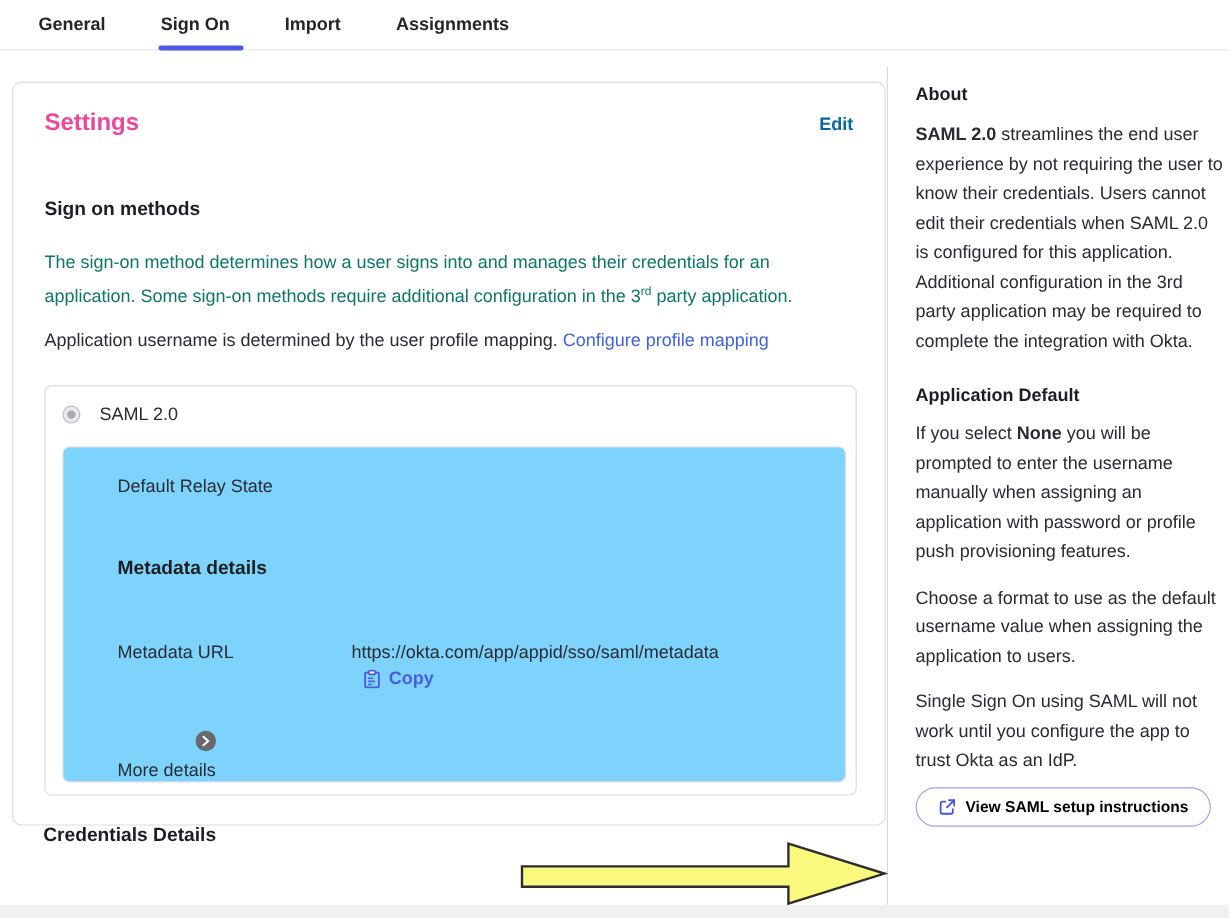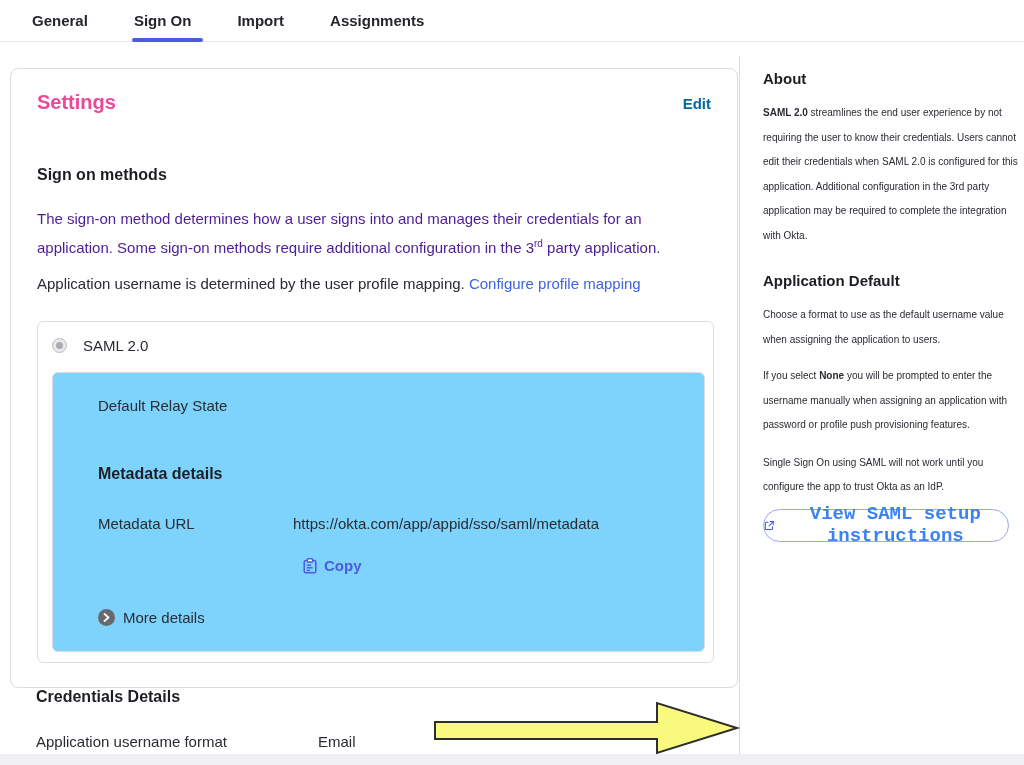--- a/index.html
+++ b/index.html
@@ -18,71 +18,71 @@
   
   .divider-v { position:absolute; left:739px; top:56px; bottom:0; width:1px; background:#d9d9de; }
 
   
   .card { position:absolute; left:10px; top:68px; width:728px; height:620px;
     background:#fff; border:1px solid #dcdce0; border-radius:8px; }
   .card-title { position:absolute; left:26px; top:22px; font-size:20px; font-weight:700; color:#ec4899; }
   .edit-link { position:absolute; right:26px; top:26px; font-size:15px; font-weight:700;
     color:#0369a1; cursor:pointer; text-decoration:none; }
   .section-title { position:absolute; left:26px; top:97px; font-size:16px; font-weight:700; color:#1d1e23; }
-  .desc { position:absolute; left:26px; top:137px; width:656px; font-size:15px; line-height:25px; color:#4c1d95; }
+  .desc { position:absolute; left:26px; top:137px; width:656px; font-size:15px; line-height:25px; color:#0f766e; }
   .desc sup { font-size:10px; }
   .mapping { position:absolute; left:26px; top:202px; width:670px; font-size:15px; line-height:25px; }
   .text-link { color:#3f63e0; cursor:pointer; text-decoration:none; }
 
   
   .saml-box { position:absolute; left:26px; top:252px; width:677px; height:342px;
     border:1px solid #dcdce0; border-radius:6px; background:#fff; }
   .radio-row { position:absolute; left:14px; top:15px; display:flex; align-items:center; gap:16px; }
   .radio { width:15px; height:15px; border-radius:50%; background:#e9e9ec;
     border:1px solid #bcbcc2; position:relative; }
   .radio::after { content:""; position:absolute; left:3px; top:3px; width:7px; height:7px;
     border-radius:50%; background:#aaaab1; }
   .radio-label { font-size:15px; color:#2a2b33; }
 
   .inner-box { position:absolute; left:14px; top:50px; width:653px; height:280px;
     border:1px solid #dcdce0; border-radius:6px; background:#7dd3fc; }
   .relay-label { position:absolute; left:45px; top:24px; font-size:15px; }
   .meta-title { position:absolute; left:45px; top:92px; font-size:16px; font-weight:700; color:#1d1e23; }
-  .url-row { position:absolute; left:45px; top:142px; display:flex; font-size:15px; }
+  .url-row { position:absolute; left:45px; top:162px; display:flex; font-size:15px; }
   .url-label { width:195px; }
   .url-value { color:#2a2b33; }
   .copy-link { position:absolute; left:250px; top:184px; display:flex; align-items:center; gap:7px;
     font-size:15px; font-weight:700; color:#4c5be2; cursor:pointer; }
   .more-details { position:absolute; left:45px; top:236px; display:flex; align-items:flex-end; gap:8px;
-    font-size:15px; color:#2a2b33; cursor:pointer; }
+    font-size:15px; color:#2a2b33; cursor:pointer;flex-direction:column; }
   .chev-circle { width:17px; height:17px; border-radius:50%; background:#68686f;
     display:flex; align-items:center; justify-content:center; }
 
   
   .cred-title { position:absolute; left:36px; top:688px; font-size:16px; font-weight:700; color:#1d1e23; }
   .cred-row { position:absolute; left:36px; top:733px; display:flex; font-size:15px; }
   .cred-label { width:282px; }
 
   .bottom-band { position:absolute; left:0; bottom:0; width:1024px; height:11px; background:#f0f0f2; z-index:3; }
 
   
   .sidebar { position:absolute; left:763px; top:60px; width:258px; }
   .side-h { font-size:15px; font-weight:700; color:#1d1e23; }
-  .side-p { font-size:10px; line-height:24.5px; color:#2a2b33; }
+  .side-p { font-size:15px; line-height:24.5px; color:#2a2b33; }
   .sb-about-h { margin-top:10px; }
   .sb-about-p { margin-top:14px; }
   .sb-appuser-h { margin-top:24px; }
   .sb-appuser-p1 { margin-top:14px; }
   .sb-appuser-p2 { margin-top:12px; }
   .sb-saml-h { margin-top:24px; }
   .sb-saml-p { margin-top:13px; }
   .setup-btn { margin-top:9px; width:246px; height:33px; border:1px solid #9aa4f0; border-radius:17px;
     background:#fff; display:flex; align-items:center; justify-content:center; gap:8px;
-    font-size:19px; font-weight:700; color:#3b82f6; cursor:pointer;
-    font-family:Liberation Mono, monospace; }
+    font-size:13px; font-weight:700; color:#000000; cursor:pointer;
+    font-family:Liberation Sans, sans-serif; }
 
   
   .arrow-overlay { position:absolute; left:433px; top:699px; width:308px; height:58px; z-index:10; pointer-events:none; }
 </style>
 </head>
 <body>
 
 <div class="stage">
 
   <div class="tabbar">
@@ -137,34 +137,30 @@
                 <path d="M1.5 1 L5.5 4.5 L1.5 8" fill="none" stroke="#ffffff" stroke-width="1.8" stroke-linecap="round" stroke-linejoin="round"></path>
               </svg>
           </span>
           <span>More details</span>
         </div>
       </div>
     </div>
   </div>
 
   <div class="cred-title">Credentials Details</div>
-  <div class="cred-row">
-    <div class="cred-label">Application username format</div>
-    <div class="cred-value">Email</div>
-  </div>
 
   <div class="bottom-band"></div>
 
   <div class="sidebar">
     <div class="side-h sb-about-h">About</div>
     <div class="side-p sb-about-p"><strong>SAML 2.0</strong><span> streamlines the end user experience by not requiring the user to know their credentials. Users cannot edit their credentials when SAML 2.0 is configured for this application. Additional configuration in the 3rd party application may be required to complete the integration with Okta.</span></div>
 
     <div class="side-h sb-appuser-h">Application Default</div>
+    <div class="side-p sb-appuser-p2"><span>If you select </span><strong>None</strong><span> you will be prompted to enter the username manually when assigning an application with password or profile push provisioning features.</span></div>
     <div class="side-p sb-appuser-p1">Choose a format to use as the default username value when assigning the application to users.</div>
-    <div class="side-p sb-appuser-p2"><span>If you select </span><strong>None</strong><span> you will be prompted to enter the username manually when assigning an application with password or profile push provisioning features.</span></div>
 
     <div class="side-p sb-saml-p">Single Sign On using SAML will not work until you configure the app to trust Okta as an IdP.</div>
 
     <button class="setup-btn">
       <svg width="15" height="15" viewBox="0 0 16 16">
         <path d="M6.2 3.2H3.6A1.6 1.6 0 0 0 2 4.8v7.6A1.6 1.6 0 0 0 3.6 14h7.6a1.6 1.6 0 0 0 1.6-1.6V9.8" fill="none" stroke="#4454de" stroke-width="1.6" stroke-linecap="round"></path>
         <path d="M9.4 2h4.6v4.6" fill="none" stroke="#4454de" stroke-width="1.6" stroke-linecap="round" stroke-linejoin="round"></path>
         <path d="M14 2 L7.6 8.4" fill="none" stroke="#4454de" stroke-width="1.6" stroke-linecap="round"></path>
       </svg>
       <span>View SAML setup instructions</span>

